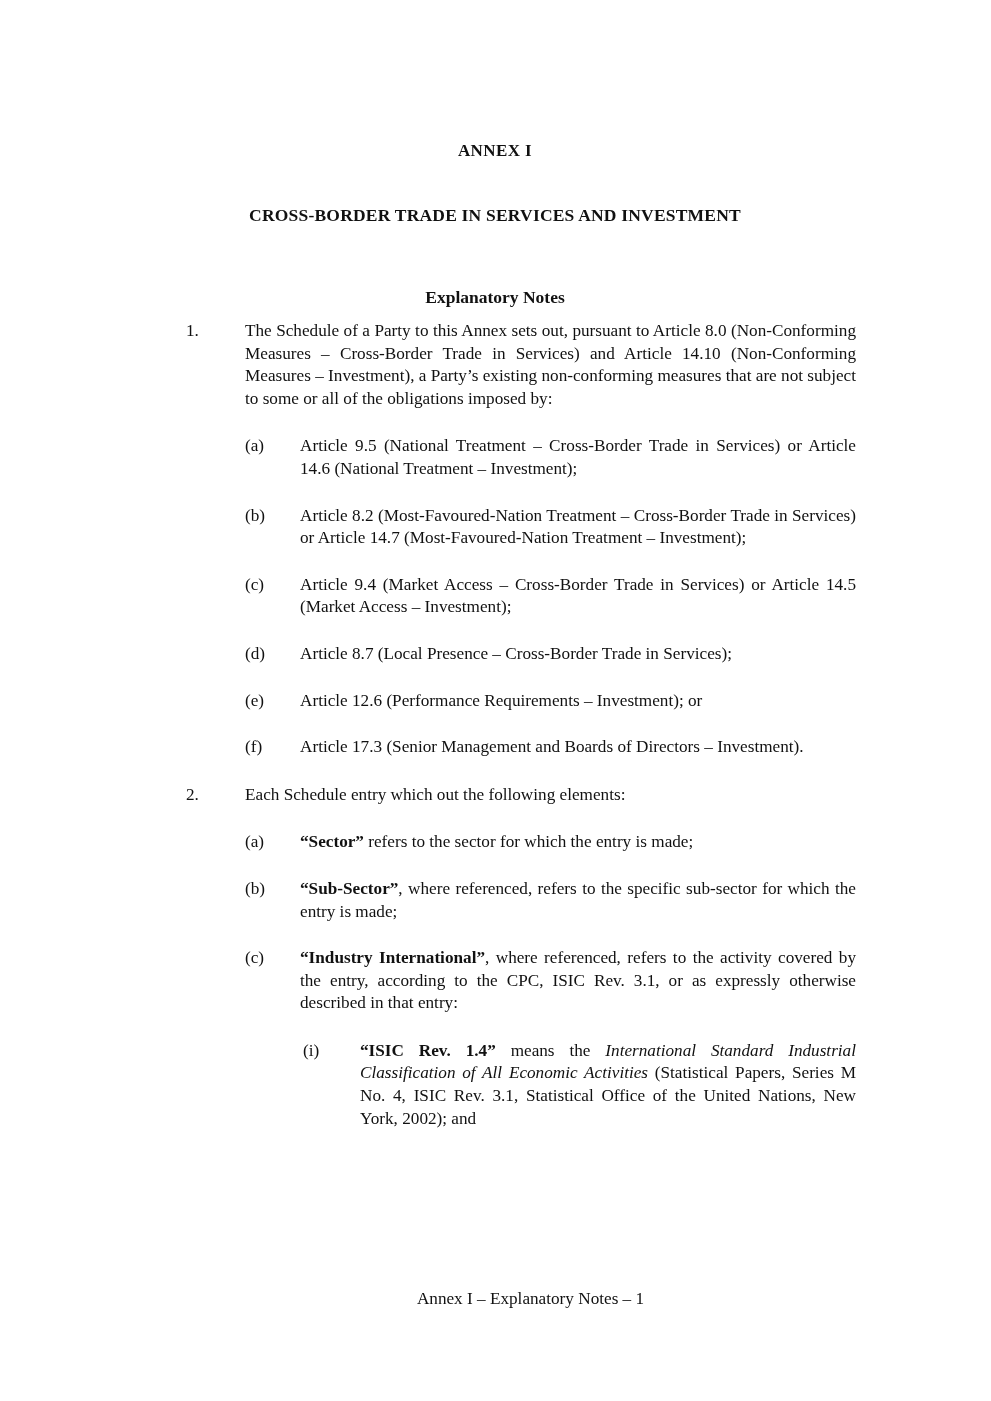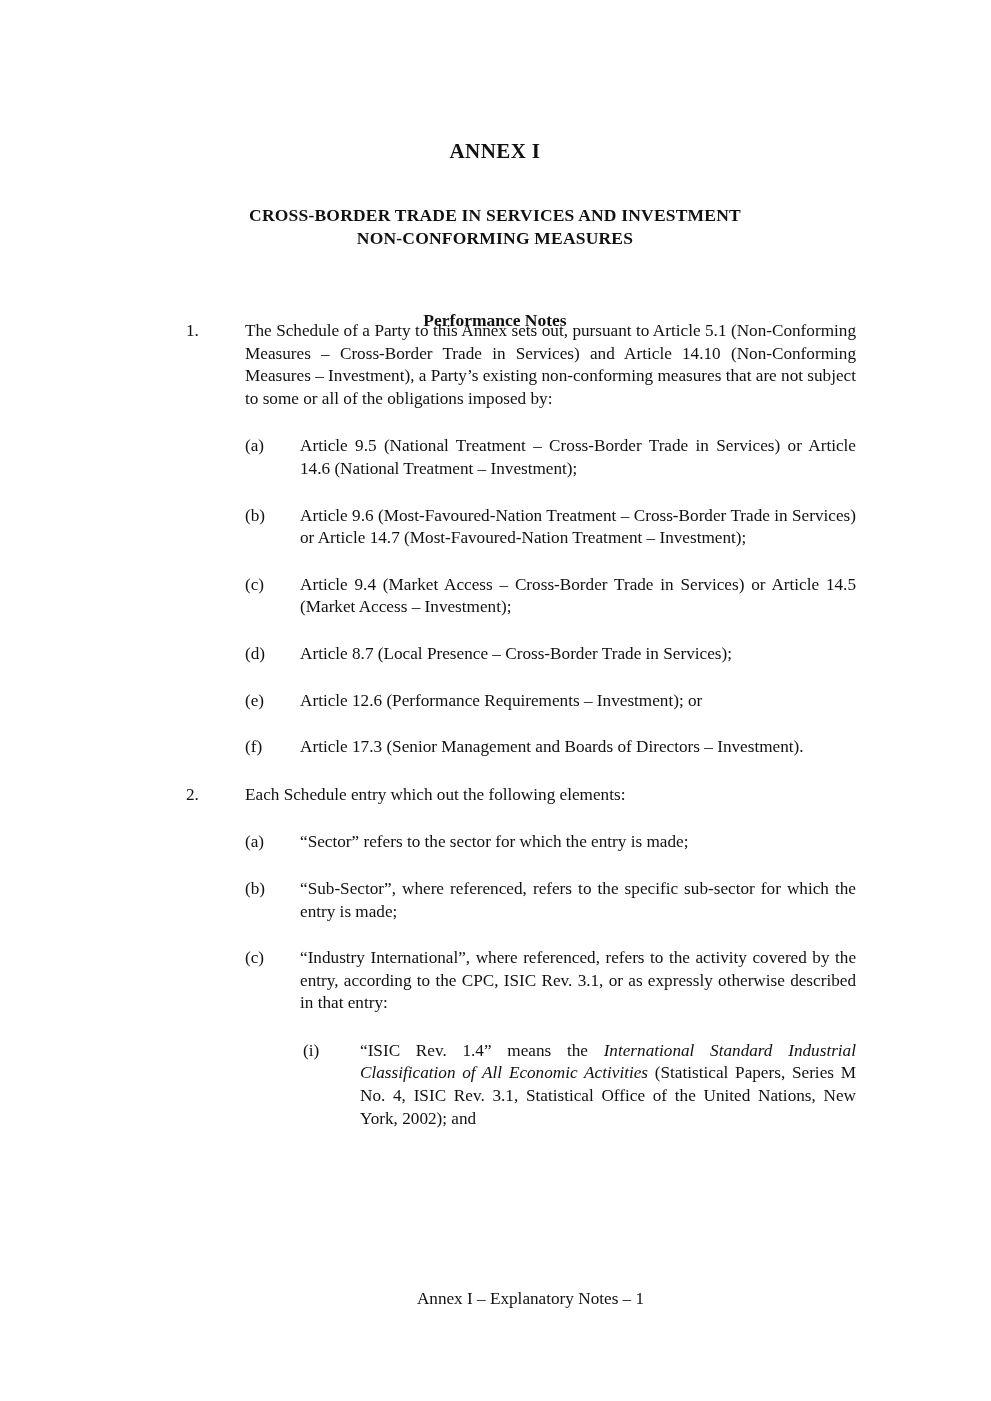--- a/index.html
+++ b/index.html
@@ -28,21 +28,21 @@
 
   
   .headings {
     position: absolute;
     left: 135px;
     top: 140px;
     width: 720px;
     text-align: center;
   }
   .doc-title {
-    font-size: 21px;
+    font-size: 17px;
     font-weight: bold;
     letter-spacing: 0.4px;
     line-height: 22px;
     margin: 0;
   }
   .doc-subtitle {
     font-size: 17.5px;
     font-weight: bold;
     letter-spacing: 0.2px;
     line-height: 23px;
@@ -93,21 +93,21 @@
   .level-alpha > .marker { width: 55px; }
 
   
   .level-roman { margin-left: 117px; }
   .level-roman > .marker { width: 57px; }
 
   
   .gap-large { margin-top: 25px; }
   .gap-group { margin-top: 24px; }
 
-  b, .b { font-weight: normal; }
+  b, .b { font-weight: bold; }
   i, .i { font-style: italic; }
 
   
   .footer {
     position: absolute;
     left: 0;
     top: 1288px;
     width: 991px;
     text-align: center;
     font-size: 17.2px;
@@ -117,39 +117,38 @@
 </style>
 </head>
 <body>
 
 <div class="page">
 
   <div class="headings">
     <div class="doc-title">ANNEX I</div>
     <div class="doc-subtitle">
       <span class="sub-line">CROSS-BORDER TRADE IN SERVICES AND INVESTMENT</span>
-      <span class="sub-line">NON-CONFORMING MEASURES</span>
     </div>
-    <div class="section-title">Performance Notes</div>
+    <div class="section-title">Explanatory Notes</div>
   </div>
 
   <div class="body-block">
 
     <div class="item level-num">
       <span class="marker">1.</span>
-      <span class="content">The Schedule of a Party to this Annex sets out, pursuant to Article 5.1 (Non-Conforming Measures – Cross-Border Trade in Services) and Article 14.10 (Non-Conforming Measures – Investment), a Party’s existing non-conforming measures that are not subject to some or all of the obligations imposed by:</span>
+      <span class="content">The Schedule of a Party to this Annex sets out, pursuant to Article 8.0 (Non-Conforming Measures – Cross-Border Trade in Services) and Article 14.10 (Non-Conforming Measures – Investment), a Party’s existing non-conforming measures that are not subject to some or all of the obligations imposed by:</span>
     </div>
 
     <div class="item level-alpha gap-large">
       <span class="marker">(a)</span>
       <span class="content">Article 9.5 (National Treatment – Cross-Border Trade in Services) or Article 14.6 (National Treatment – Investment);</span>
     </div>
     <div class="item level-alpha gap-group">
       <span class="marker">(b)</span>
-      <span class="content">Article 9.6 (Most-Favoured-Nation Treatment – Cross-Border Trade in Services) or Article 14.7 (Most-Favoured-Nation Treatment – Investment);</span>
+      <span class="content">Article 8.2 (Most-Favoured-Nation Treatment – Cross-Border Trade in Services) or Article 14.7 (Most-Favoured-Nation Treatment – Investment);</span>
     </div>
     <div class="item level-alpha gap-group">
       <span class="marker">(c)</span>
       <span class="content">Article 9.4 (Market Access – Cross-Border Trade in Services) or Article 14.5 (Market Access – Investment);</span>
     </div>
     <div class="item level-alpha gap-group">
       <span class="marker">(d)</span>
       <span class="content">Article 8.7 (Local Presence – Cross-Border Trade in Services);</span>
     </div>
     <div class="item level-alpha gap-group">

